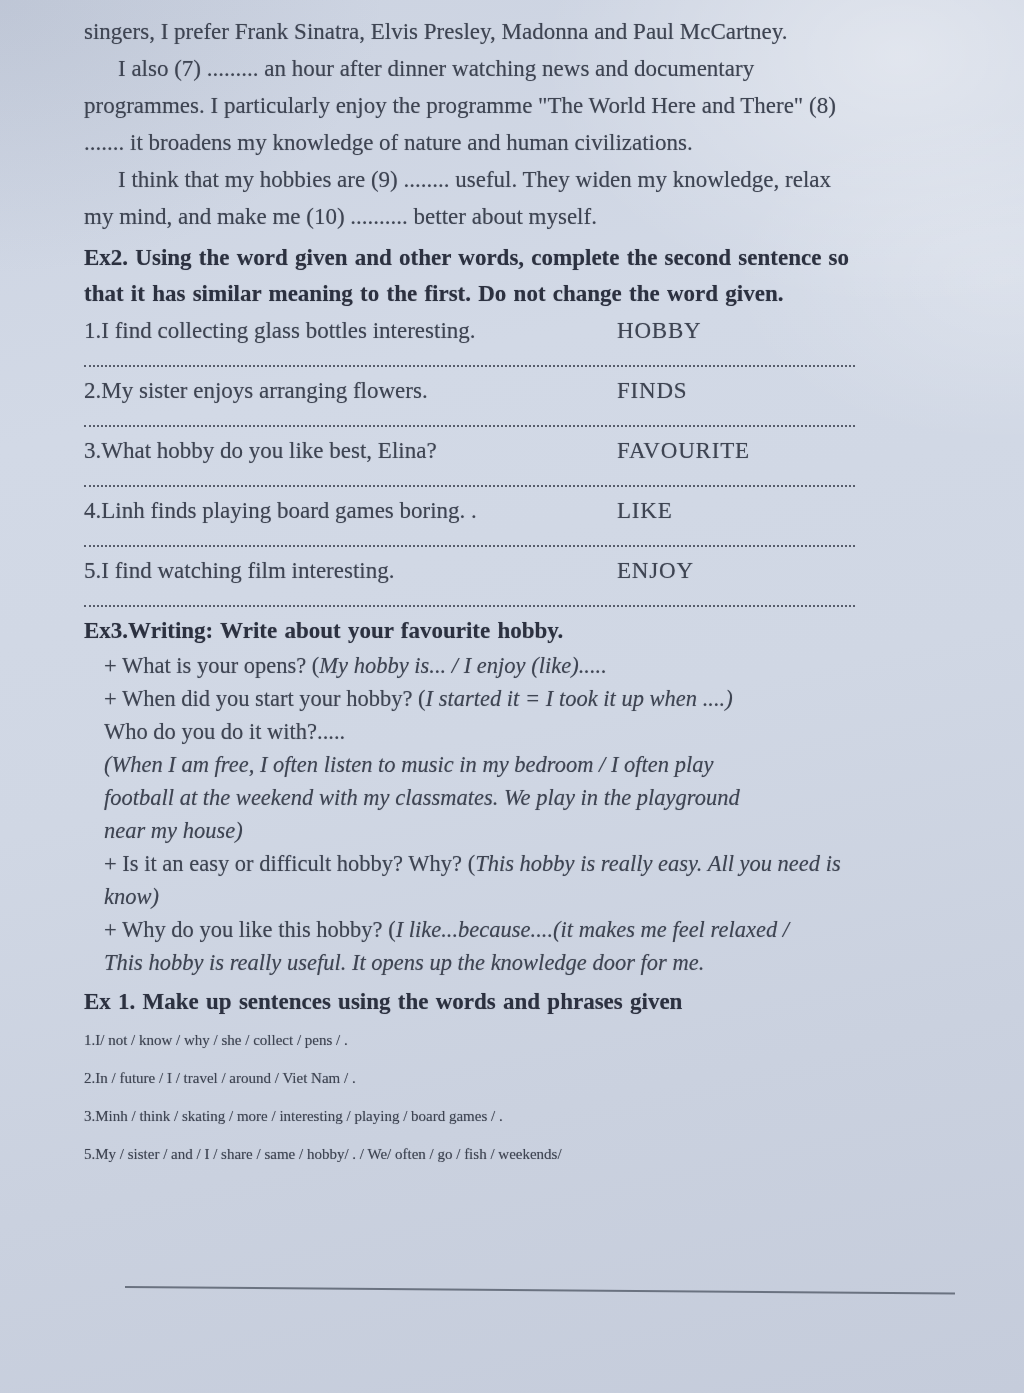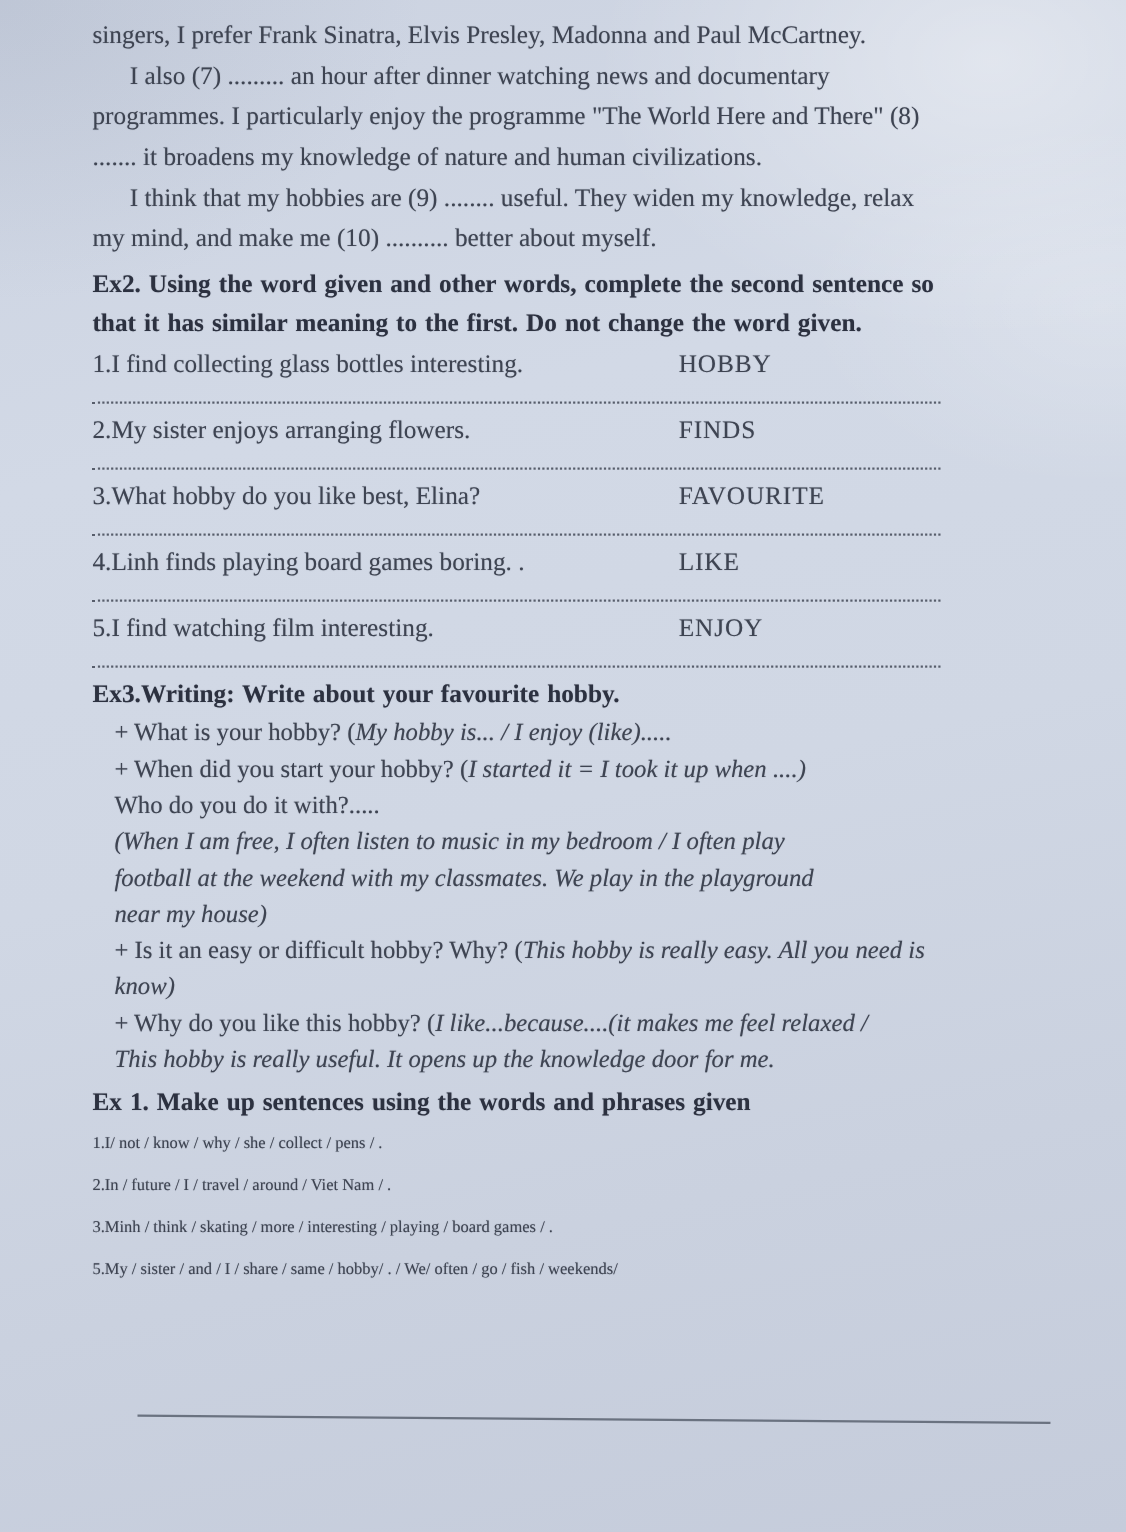--- a/index.html
+++ b/index.html
@@ -100,21 +100,21 @@
       <div class="ex2-row">
         <span class="sent">5.I find watching film interesting.</span>
         <span class="kw">ENJOY</span>
       </div>
       <div class="dotline"></div>
     </section>
 
     <section>
       <p class="hline">Ex3.Writing: Write about your favourite hobby.</p>
       <div class="ex3-body">
-        <p class="e3"><span>+ What is your hobby? (</span><i class="it">My hobby is... / I enjoy (like).....</i></p>
+        <p class="e3"><span>+ What is your opens? (</span><i class="it">My hobby is... / I enjoy (like).....</i></p>
         <p class="e3"><span>+ When did you start your hobby? (</span><i class="it">I started it = I took it up when ....)</i></p>
         <p class="e3">Who do you do it with?.....</p>
         <p class="e3 it">(When I am free, I often listen to music in my bedroom / I often play</p>
         <p class="e3 it">football at the weekend with my classmates. We play in the playground</p>
         <p class="e3 it">near my house)</p>
         <p class="e3"><span>+ Is it an easy or difficult hobby? Why? (</span><i class="it">This hobby is really easy. All you need is</i></p>
         <p class="e3 it">know)</p>
         <p class="e3"><span>+ Why do you like this hobby? (</span><i class="it">I like...because....(it makes me feel relaxed /</i></p>
         <p class="e3 it">This hobby is really useful. It opens up the knowledge door for me.</p>
       </div>

